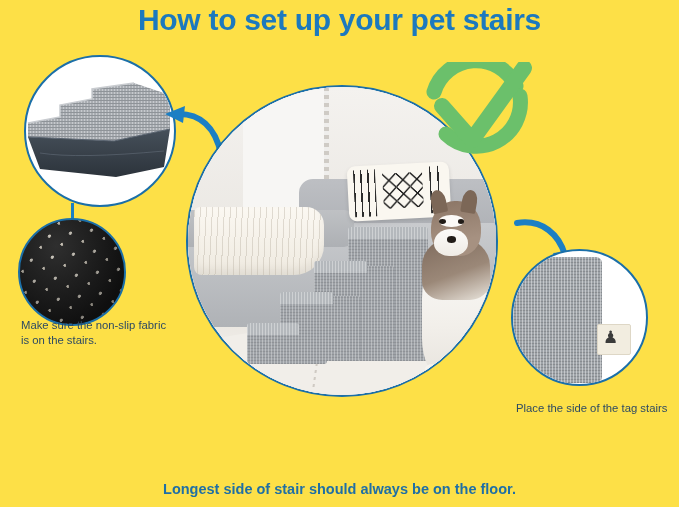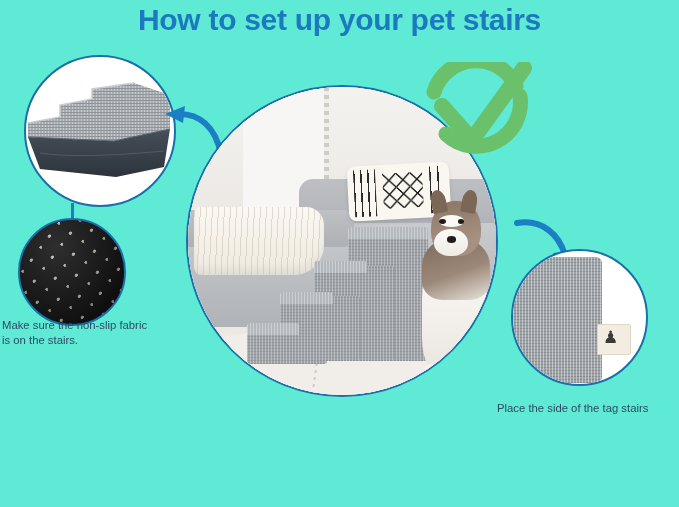--- a/index.html
+++ b/index.html
@@ -2,21 +2,21 @@
 <html><head>
 <meta charset="utf-8">
 <style>
   * { box-sizing: border-box; margin: 0; padding: 0; }
   html, body {
     width: 679px; height: 507px;
     background: #ffffff;
     font-family: "Liberation Sans", sans-serif;
     overflow: hidden;
   }
-  #stage { position: relative; width: 679px; height: 507px; background: #5eead4; }
+  #stage { position: relative; width: 679px; height: 507px; background: #fde047; }
 
   
   .title {
     position: absolute; left: 0; top: 3px; width: 679px;
     text-align: center;
     font-size: 30px; font-weight: bold; letter-spacing: -0.3px;
     color: #1C79BE;
   }
   
   .footnote {
@@ -24,20 +24,21 @@
     text-align: center;
     font-size: 14.5px; font-weight: bold;
     color: #1F6FA5;
   }
 
   
   .caption {
     position: absolute;
     font-size: 11.3px; line-height: 15px;
     color: #2D4A63;
+    margin-left: 19px;
   }
   .caption-left  { left: 2px;  top: 318px; width: 190px; }
   .caption-right { left: 497px; top: 401px; width: 180px; }
 
   
   .circle-frame {
     position: absolute; border-radius: 50%;
     border: 2px solid #1B6FA8; overflow: hidden; background: #fff;
   }
 
@@ -277,14 +278,15 @@
   <div class="circle-frame" id="callout-tag">
     <div class="tag-fabric"></div>
     <div class="tag-label"></div>
     <div class="tag-glyph">♟</div>
   </div>
 
   <div class="caption caption-right">
     <div>Place the side of the tag stairs</div>
   </div>
 
+  <div class="footnote">Longest side of stair should always be on the floor.</div>
 
 </div>
 
 </body></html>

